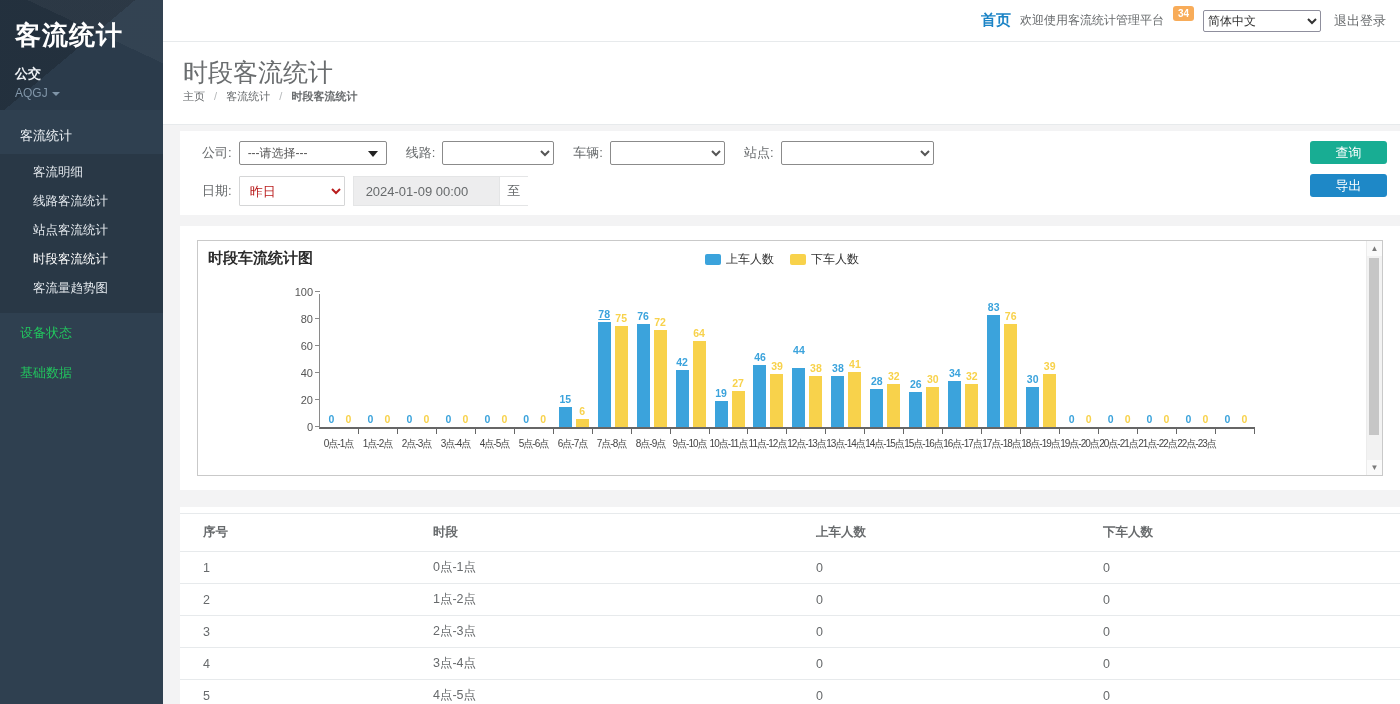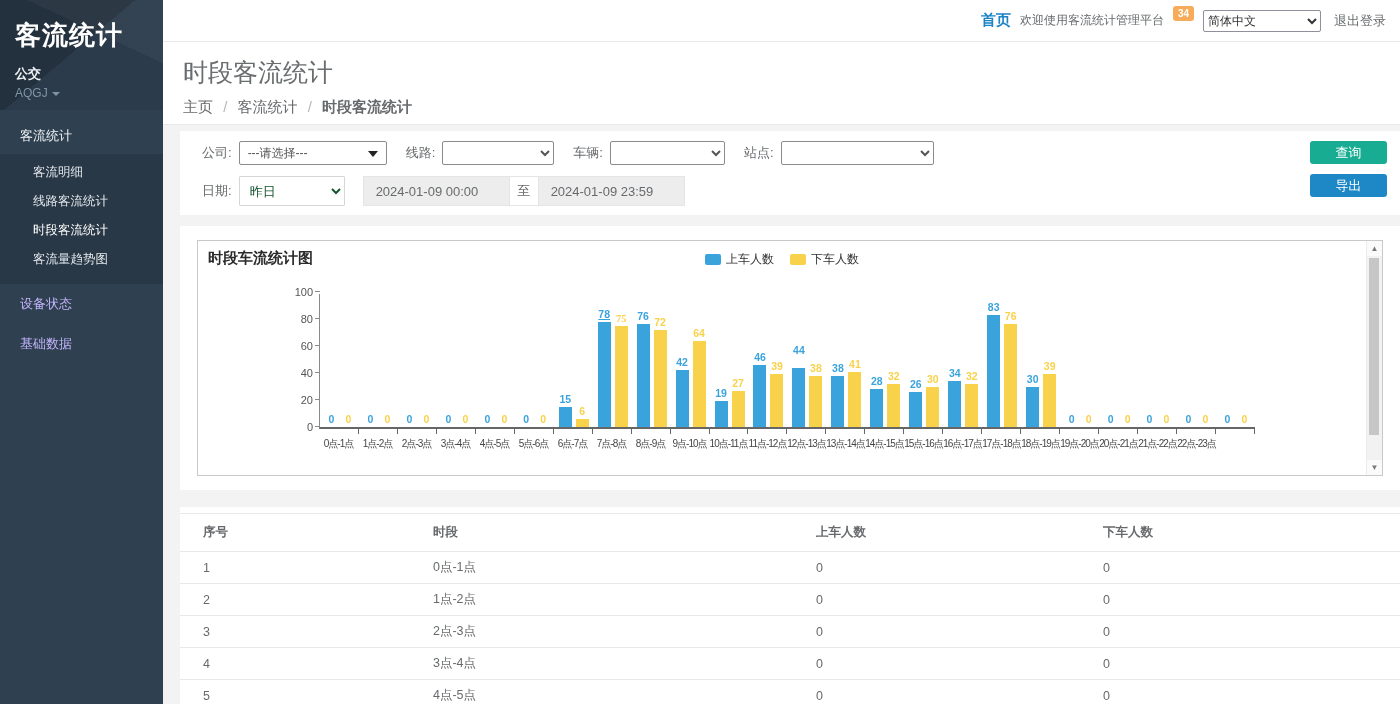--- a/index.html
+++ b/index.html
@@ -19,58 +19,58 @@
   .brand { font-size:26px; font-weight:bold; color:#fff; letter-spacing:1px; }
   .org { margin-top:12px; font-size:13px; font-weight:bold; color:#f0f3f6; }
   .user-row { margin-top:3px; font-size:12px; color:#8095a8; }
   .caret-down { display:inline-block; width:0; height:0; margin-left:4px; vertical-align:middle;
     border-left:4px solid transparent; border-right:4px solid transparent; border-top:4px solid #8095a8; }
   .nav { margin-top:8px; }
   .nav-section-header { padding:9px 0 9px 20px; font-size:13px; color:#eef2f6; cursor:pointer; }
   .nav-sub { background:#293846; padding:4px 0 10px 0; }
   .nav-sub-item { padding:6px 0 6px 33px; font-size:12.5px; color:#e4e9ee; cursor:pointer; }
   .nav-sub-item.active { color:#ffffff; }
-  .nav-item { padding:11px 0 11px 20px; font-size:13px; color:#c4b5fd; cursor:pointer; }
+  .nav-item { padding:11px 0 11px 20px; font-size:13px; color:#22c55e; cursor:pointer; }
 
   
   .main { flex:1; display:flex; flex-direction:column; background:#f3f3f4; min-width:0; }
 
   .topbar { height:42px; background:#fff; border-bottom:1px solid #e7eaec;
     display:flex; align-items:center; justify-content:flex-end; padding-right:14px; gap:9px; }
   .home-link { color:#1c84c6; font-size:15px; font-weight:bold; cursor:pointer; }
   .welcome { font-size:12px; color:#676a6c; }
   .badge { background:#f8ac59; color:#fff; font-size:10px; font-weight:bold; border-radius:3px;
     padding:2px 5px; transform:translateY(-7px); }
   .lang-select { width:118px; height:22px; font-size:12px; color:#333; border:1px solid #8f8f9d;
     border-radius:2px; background:#fff; font-family:inherit; }
   .logout { font-size:13px; color:#676a6c; cursor:pointer; margin-left:4px; }
 
   .page-heading { background:#fff; padding:14px 20px 13px 20px; border-bottom:1px solid #e7eaec; height:83px; }
   .page-title { font-size:25px; font-weight:300; color:#6a6d6f; }
-  .breadcrumb { margin-top:9px; font-size:15px; color:#676a6c; }
+  .breadcrumb { font-size:11px; color:#676a6c; }
   .breadcrumb .sep { color:#b5b8ba; margin:0 6px; }
   .breadcrumb .crumb { cursor:pointer; }
   .breadcrumb .crumb.current { font-weight:bold; cursor:default; }
 
   .content { flex:1; padding:6px 12px 0 17px; overflow:hidden; }
   .panel { background:#fff; width:1220px; }
 
   
   .filter-panel { padding:10px 13px 12px 22px; margin-bottom:11px; position:relative; height:84px; }
   .filter-row { display:flex; align-items:center; margin-bottom:11px; }
   .f-label { font-size:13px; color:#676a6c; margin-right:7px; }
   .pseudo-select { position:relative; width:148px; height:24px; border:1px solid #8b8b8b; border-radius:2px;
     background:#fff; font-size:12px; color:#555; line-height:22px; padding:0 22px 0 8px; cursor:pointer; }
   .pseudo-select .tri { position:absolute; right:8px; top:9px; width:0; height:0;
     border-left:5px solid transparent; border-right:5px solid transparent; border-top:6px solid #222; }
   .slim-select { height:24px; border:1px solid #8b8b8b; border-radius:2px; background:#fff;
     font-size:12px; color:#555; font-family:inherit; }
   .gap-l { margin-left:19px; }
   .date-select { width:106px; height:30px; border:1px solid #d5d6d7; border-radius:1px;
-    font-size:13px; color:#14532d; background:#fff; padding-left:6px; font-family:inherit; }
+    font-size:13px; color:#b91c1c; background:#fff; padding-left:6px; font-family:inherit; }
   .date-input { width:147px; height:30px; background:#ededee; border:1px solid #e4e5e6;
     font-size:13px; color:#676a6c; padding-left:12px; font-family:inherit; }
   .date-addon { display:inline-flex; align-items:center; justify-content:center; width:28px; height:30px;
     background:#fff; border:1px solid #e4e5e6; border-left:none; border-right:none; font-size:13px; color:#676a6c; }
   .btn-col { position:absolute; right:13px; top:10px; display:flex; flex-direction:column; gap:10px; }
   .btn { width:77px; height:23px; border:none; border-radius:3px; color:#fff; font-size:13px;
     cursor:pointer; font-family:inherit; line-height:23px; text-align:center; }
   .btn-query { background:#18ad93; }
   .btn-export { background:#1e88c7; }
 
@@ -123,20 +123,21 @@
       <div class="org">公交</div>
       <div class="user-row">
         <span>AQGJ</span><span class="caret-down"></span>
       </div>
     </div>
     <nav class="nav">
       <div class="nav-section-header">客流统计</div>
       <div class="nav-sub">
           <div class="nav-sub-item">客流明细</div>
           <div class="nav-sub-item">线路客流统计</div>
+          <div class="nav-sub-item">站点客流统计</div>
           <div class="nav-sub-item active">时段客流统计</div>
           <div class="nav-sub-item">客流量趋势图</div>
         </div>
       <div>
           <div class="nav-item">设备状态</div>
           <div class="nav-item">基础数据</div>
         </div>
     </nav>
   </aside>
 
@@ -177,23 +178,22 @@
           <span class="f-label gap-l">车辆:</span>
           <select class="slim-select" style="width:115px"></select>
           <span class="f-label gap-l">站点:</span>
           <select class="slim-select" style="width:153px"></select>
         </div>
         <div class="filter-row">
           <span class="f-label">日期:</span>
           <select class="date-select">
             <option>昨日</option>
           </select>
-          <input class="date-input" style="margin-left: 18px;" readonly="" value="2024-01-09 00:00">
+          <input class="date-input" style="margin-left: 8px;" readonly="" value="2024-01-09 00:00">
           <span class="date-addon">至</span>
-          <input class="date-input" readonly="" value="2024-01-09 23:59" style="">
         </div>
         <div class="btn-col">
           <button class="btn btn-query">查询</button>
           <button class="btn btn-export">导出</button>
         </div>
       </section>
 
       <section class="panel chart-panel">
         <div class="chart-box">
           <div class="chart-title">时段车流统计图</div>
@@ -268,21 +268,21 @@
                     <div class="bar" style="left: 5px; height: 20.25px; background: rgb(59, 163, 220);"></div>
                     <div class="bar-label" style="left: -3.5px; bottom: 22.25px; color: rgb(59, 163, 220);">15</div>
                     <div class="bar" style="left: 22px; height: 8.1px; background: rgb(248, 210, 75);"></div>
                     <div class="bar-label" style="left: 13.5px; bottom: 10.1px; color: rgb(248, 210, 75);">6</div>
                     <div class="x-tick"></div>
                   </div>
                   <div class="cat-group">
                     <div class="bar" style="left: 5px; height: 105.3px; background: rgb(59, 163, 220);"></div>
                     <div class="bar-label" style="left: -3.5px; bottom: 107.3px; color: rgb(59, 163, 220); text-decoration: underline;">78</div>
                     <div class="bar" style="left: 22px; height: 101.25px; background: rgb(248, 210, 75);"></div>
-                    <div class="bar-label" style="left: 13.5px; bottom: 103.25px; color: rgb(248, 210, 75); font-family: Liberation Serif, serif;">75</div>
+                    <div class="bar-label" style="left: 13.5px; bottom: 103.25px; color: rgb(248, 210, 75);">75</div>
                     <div class="x-tick"></div>
                   </div>
                   <div class="cat-group">
                     <div class="bar" style="left: 5px; height: 102.6px; background: rgb(59, 163, 220);"></div>
                     <div class="bar-label" style="left: -3.5px; bottom: 104.6px; color: rgb(59, 163, 220);">76</div>
                     <div class="bar" style="left: 22px; height: 97.2px; background: rgb(248, 210, 75);"></div>
                     <div class="bar-label" style="left: 13.5px; bottom: 99.2px; color: rgb(248, 210, 75);">72</div>
                     <div class="x-tick"></div>
                   </div>
                   <div class="cat-group">

